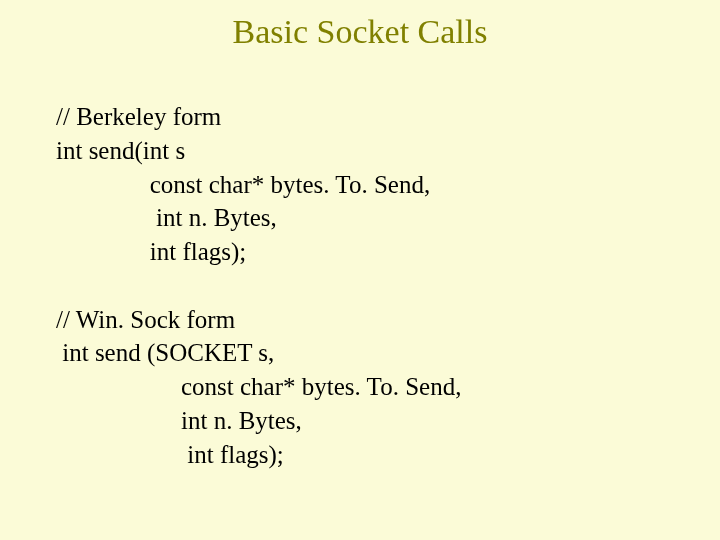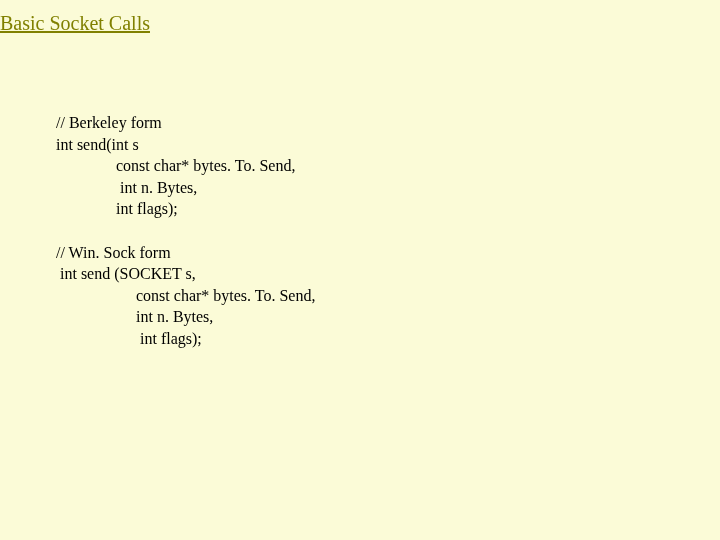--- a/index.html
+++ b/index.html
@@ -15,31 +15,31 @@
     width: 720px;
     height: 540px;
     position: relative;
     box-sizing: border-box;
   }
   .title {
     position: absolute;
     top: 12px;
     left: 0;
     width: 720px;
-    font-size: 20px;
+    text-align: center;
+    font-size: 34px;
     line-height: 1.15;
     color: #808000;
-    text-decoration: underline;
   }
   .body {
     position: absolute;
-    top: 112px;
+    top: 100px;
     left: 56px;
     width: 620px;
-    font-size: 16px;
+    font-size: 25px;
     line-height: 1.35;
     white-space: pre;
     color: #000;
   }
 </style>
 </head>
 <body>
 
 <div class="slide">
 

